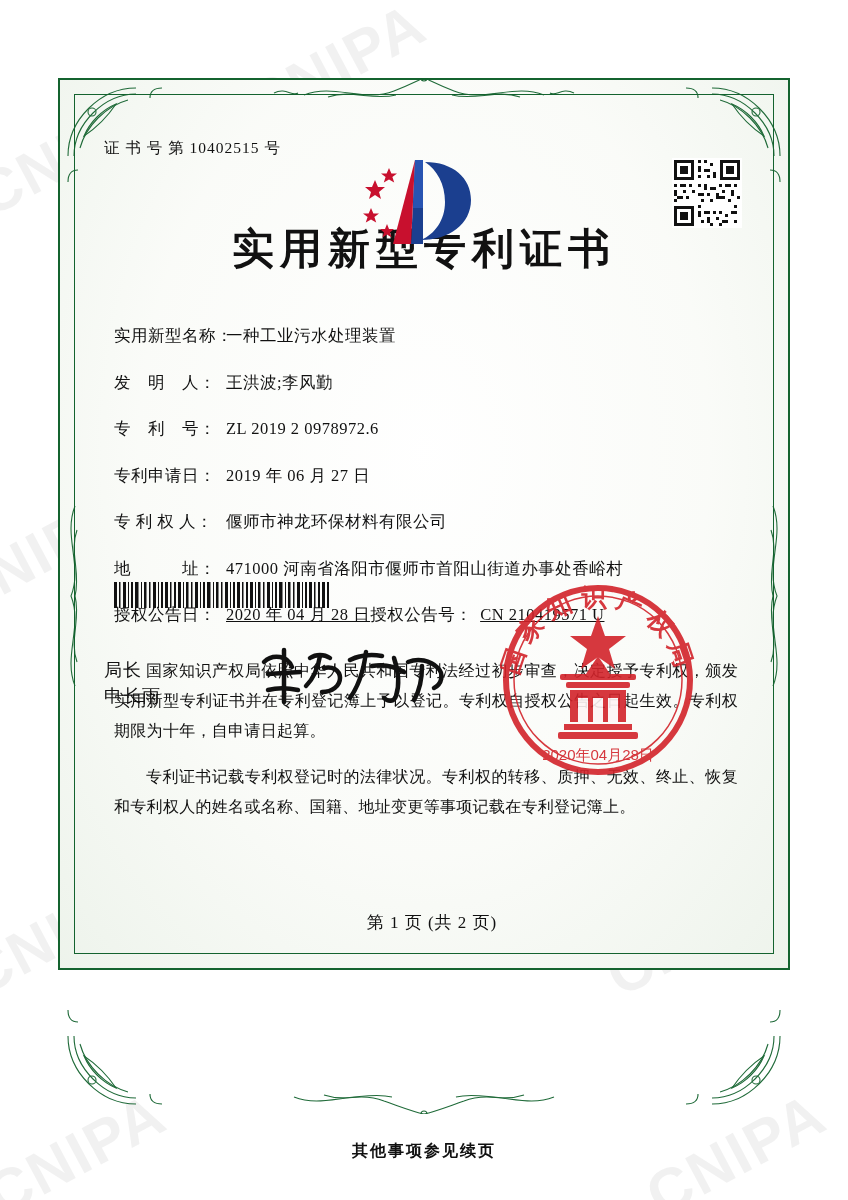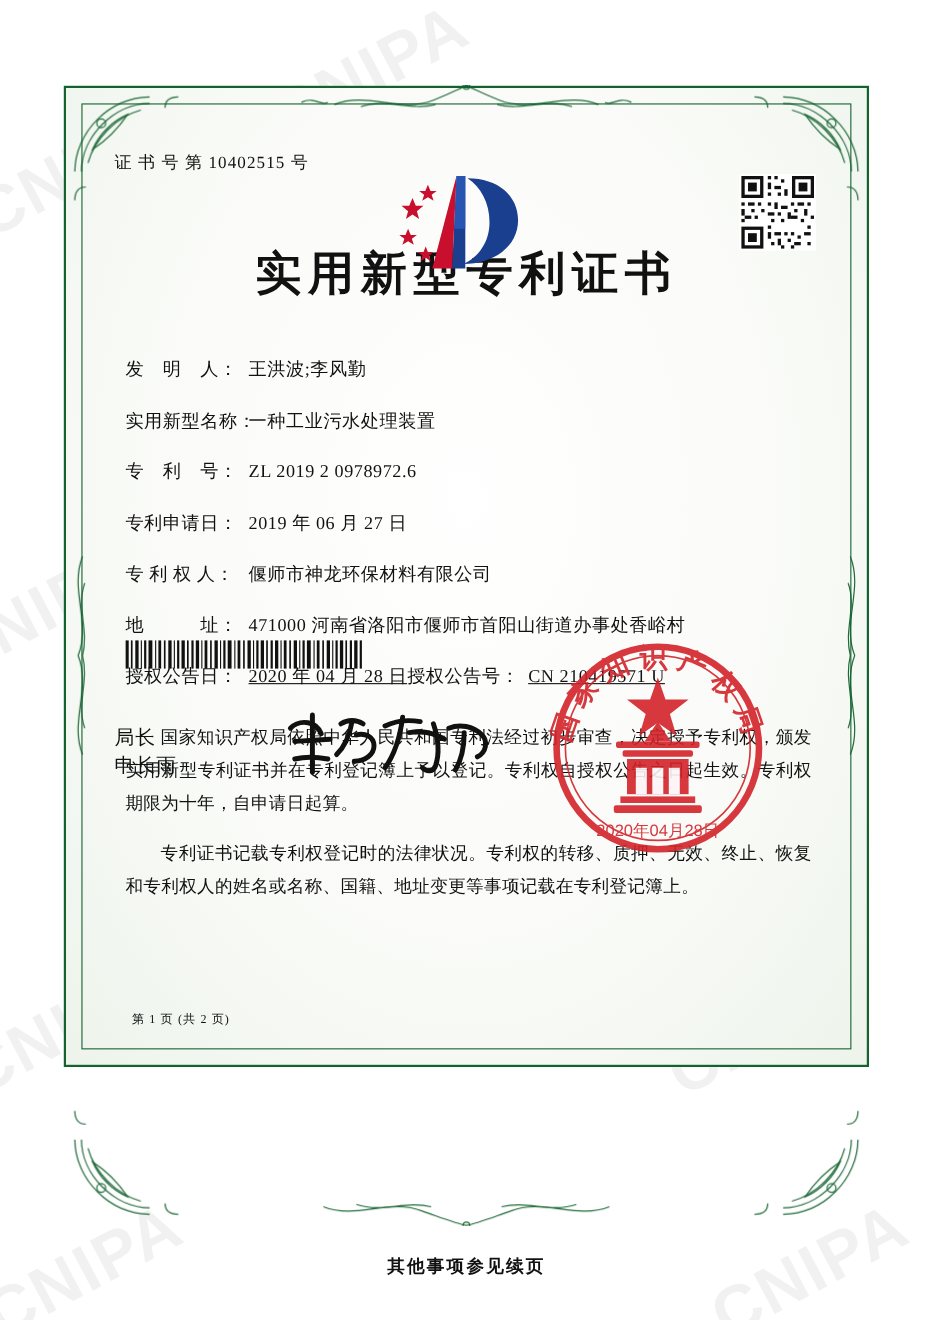--- a/index.html
+++ b/index.html
@@ -182,22 +182,22 @@
     width: 196px;
     height: 196px;
   }
 
   
   .page-no {
     position: absolute;
     left: 16px;
     right: 0;
     bottom: 6px;
-    text-align: left;
-    font-size: 11px;
+    text-align: center;
+    font-size: 17px;
     letter-spacing: 1px;
   }
 
   .below-note {
     position: absolute;
     left: 0;
     right: 0;
     top: 1141px;
     text-align: center;
     font-size: 16px;
@@ -376,26 +376,26 @@
           <rect x="47" y="65" width="3" height="3"></rect>
             <rect x="38" y="65" width="3" height="3"></rect>
         </g>
       </svg>
     </div>
 
     <div class="main-title">实用新型专利证书</div>
 
     <div class="fields">
       <div class="field-row">
+        <div class="field-label">实用新型名称：</div>
+        <div class="field-value">一种工业污水处理装置</div>
+      </div>
+      <div class="field-row">
         <div class="field-label">发　明　人：</div>
         <div class="field-value">王洪波;李风勤</div>
-      </div>
-      <div class="field-row">
-        <div class="field-label">实用新型名称：</div>
-        <div class="field-value">一种工业污水处理装置</div>
       </div>
       <div class="field-row">
         <div class="field-label">专　利　号：</div>
         <div class="field-value">ZL 2019 2 0978972.6</div>
       </div>
       <div class="field-row">
         <div class="field-label">专利申请日：</div>
         <div class="field-value">2019 年 06 月 27 日</div>
       </div>
       <div class="field-row">

